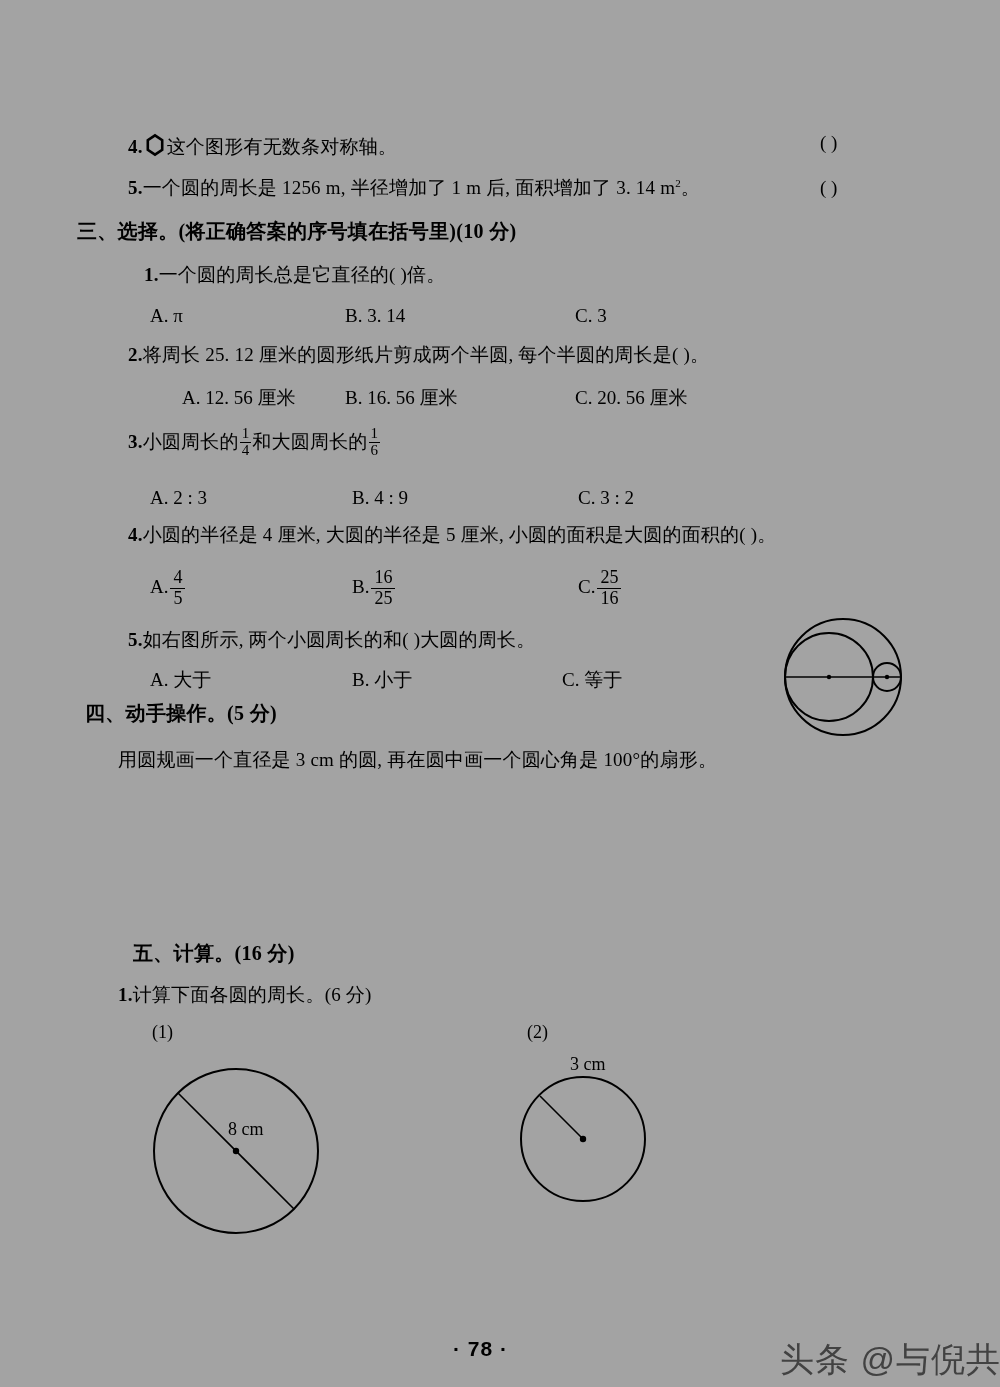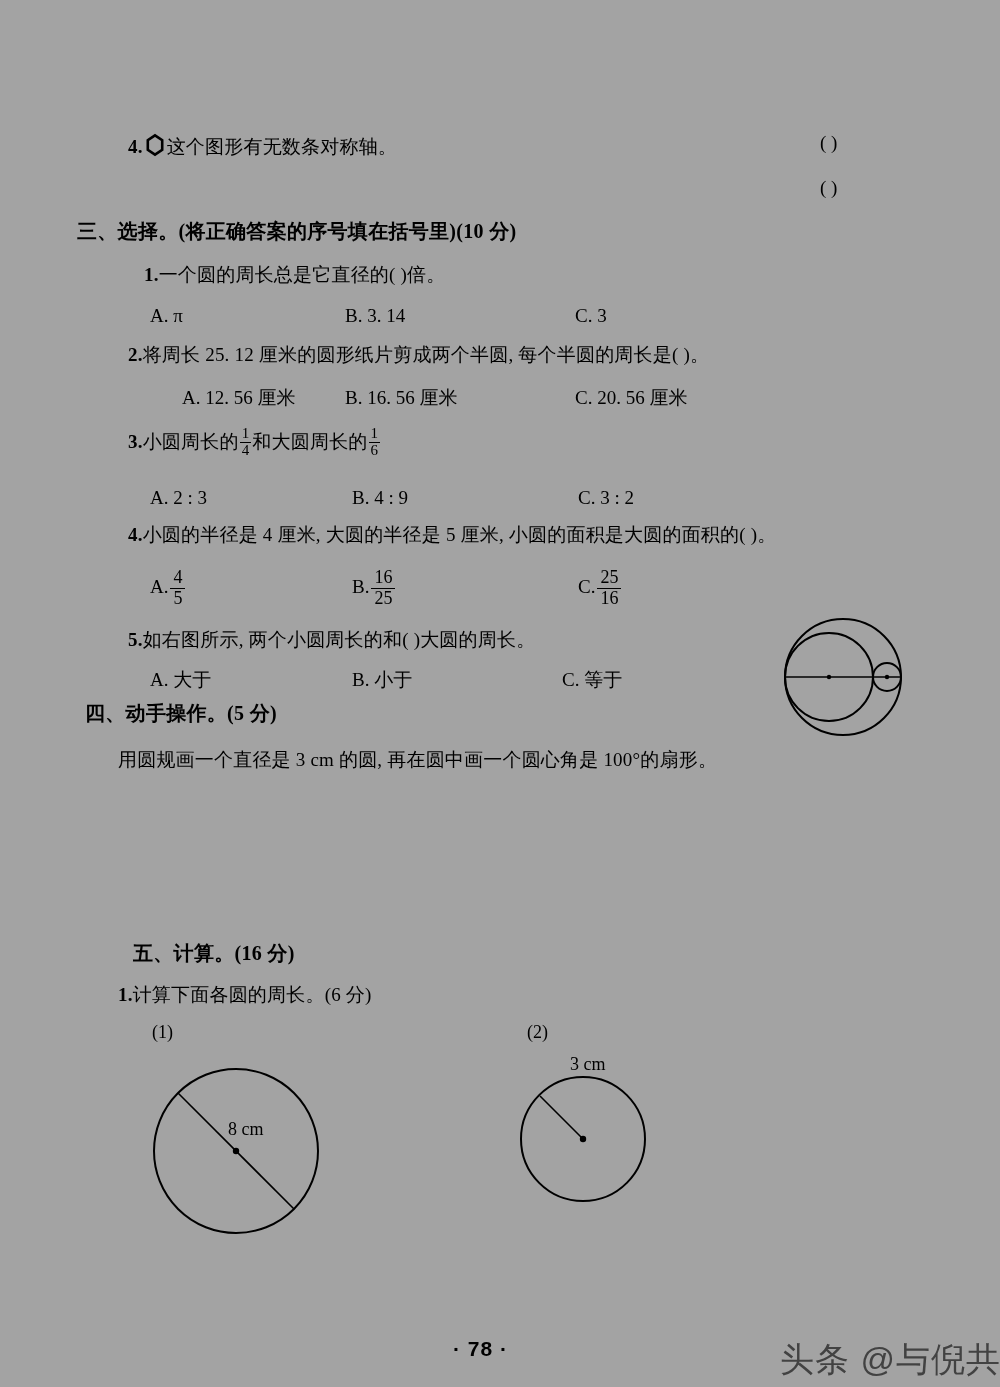--- a/index.html
+++ b/index.html
@@ -105,20 +105,23 @@
 
 <div class="page">
 
   <div class="abs q-line" style="left:128px; top:133px;">
     <span class="num">4.</span><span class="hexicon"><svg width="24" height="24" viewBox="0 0 24 24">
         <polygon points="12,2.4 19.2,7.2 19.2,16.8 12,21.6 4.8,16.8 4.8,7.2" fill="none" stroke="#000" stroke-width="2.6"></polygon>
       </svg></span><span>这个图形有无数条对称轴。</span>
   </div>
   <div class="abs q-line paren-blank" style="left:820px; top:133px;">(        )</div>
 
+  <div class="abs q-line" style="left:128px; top:178px;">
+    <span class="num">5.</span><span>一个圆的周长是 1256 m, 半径增加了 1 m 后, 面积增加了 3. 14 m</span><sup class="sq">2</sup><span>。</span>
+  </div>
   <div class="abs q-line paren-blank" style="left:820px; top:178px;">(        )</div>
 
   <div class="abs section-head" style="left:77px; top:218px;">
     <span>三、选择。</span><span class="paren">(将正确答案的序号填在括号里)(10 分)</span>
   </div>
 
   <div class="abs q-line" style="left:144px; top:265px;">
     <span class="num">1.</span><span>一个圆的周长总是它直径的(        )倍。</span>
   </div>
   <div class="abs opt" style="left:150px; top:305px;">A. π</div>

